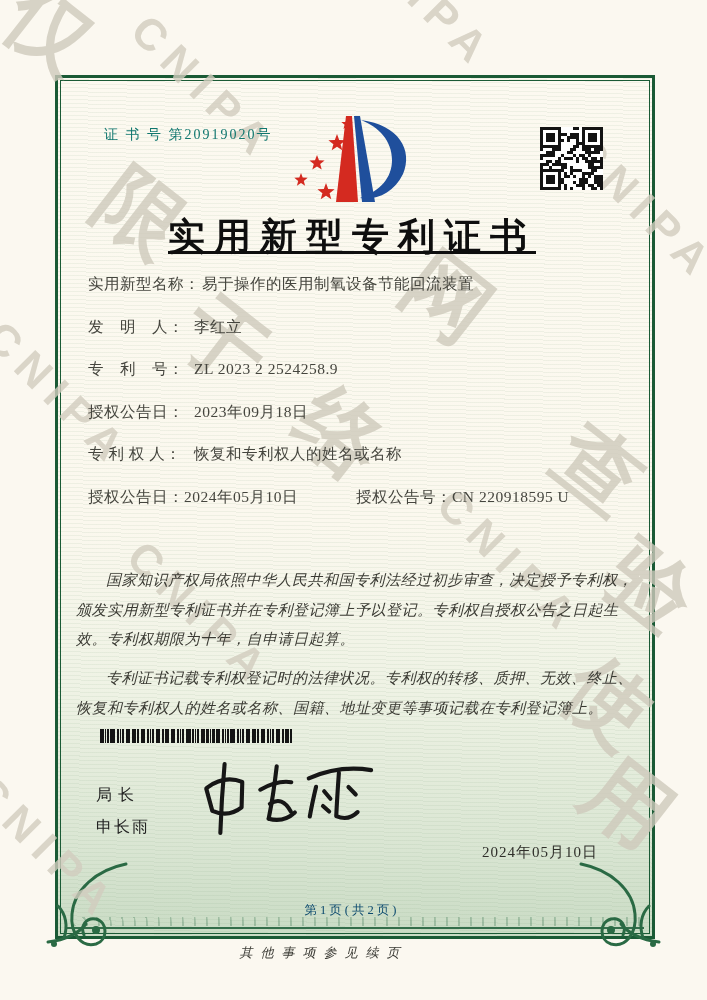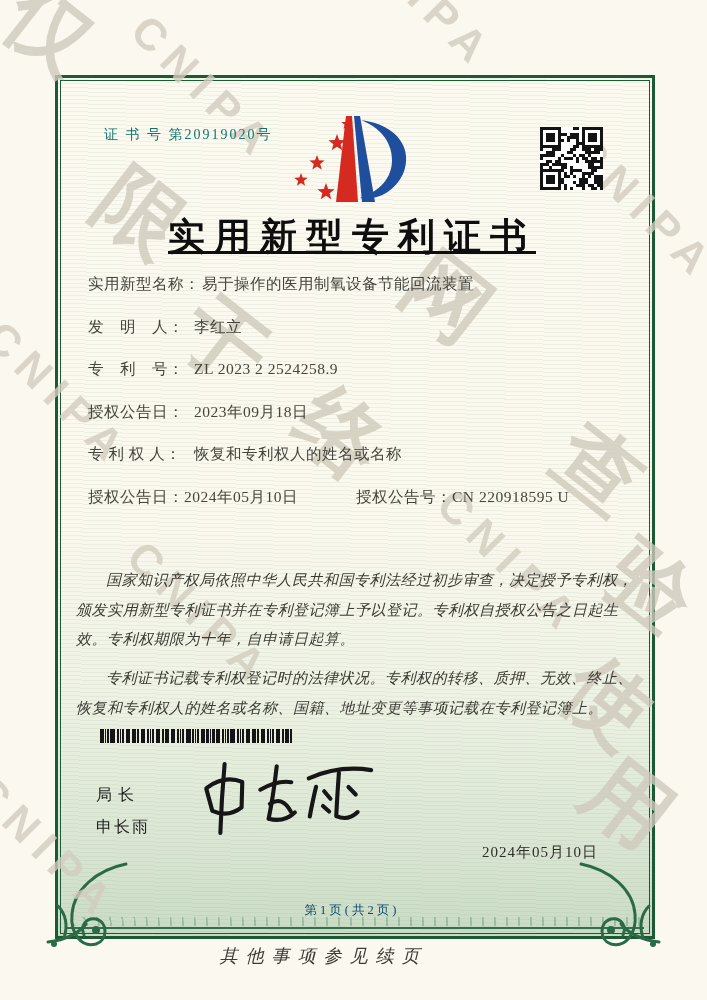--- a/index.html
+++ b/index.html
@@ -65,21 +65,21 @@
       repeating-linear-gradient(90deg,#141414 0 1px,rgba(0,0,0,0) 1px 8px);
     border-left:2px solid #141414;border-right:2px solid #141414;
   }
   .signer-title{position:absolute;left:96px;top:785px;font-size:16px;color:#222;letter-spacing:6px;}
   .signer-name{position:absolute;left:96px;top:817px;font-size:16px;color:#222;letter-spacing:2px;}
   .signature{position:absolute;left:192px;top:752px;width:196px;height:86px;transform:rotate(-3deg);}
   .issue-date{position:absolute;left:428px;top:843px;width:224px;text-align:center;font-size:15px;color:#2f2f2a;letter-spacing:1px;}
   .page-info{position:absolute;left:55px;top:902px;width:594px;text-align:center;font-size:12.5px;color:#0c4a6e;letter-spacing:3px;}
   .footer-note{
     position:absolute;left:0;top:944px;width:647px;text-align:center;
-    font-size:18px;color:#3c3c36;letter-spacing:8px;font-style:italic;
+    font-size:13px;color:#3c3c36;letter-spacing:8px;font-style:italic;
   }
 </style>
 </head>
 <body>
 
 <div class="page">
 
   <div class="frame">
     <div class="frame-inner"></div>
     <div class="lace"></div>

